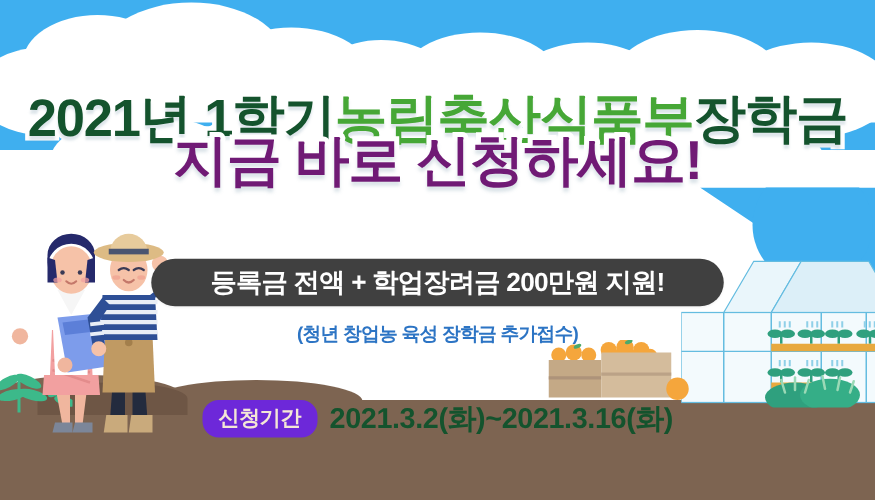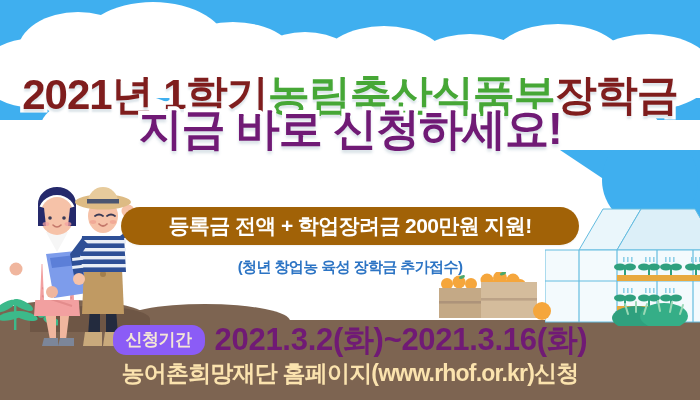--- a/index.html
+++ b/index.html
@@ -33,62 +33,62 @@
     position:absolute;left:0;right:0;top:30px;text-align:center;
     font-size:42px;font-weight:bold;letter-spacing:-1px;line-height:1;
     white-space:nowrap;z-index:40;
   }
   .headline .seg{
     display:inline-block;
     -webkit-text-stroke:7px #ffffff;
     paint-order:stroke fill;
     text-shadow:0 3px 2px rgba(120,150,170,.25);
   }
-  .h-blue{color:#7f1d1d;}
+  .h-blue{color:#14532d;}
   .h-green{color:#46A736;margin-top:44px;}
 
   .subline{
     position:absolute;left:0;right:0;top:107px;text-align:center;
     font-size:44px;font-weight:bold;letter-spacing:-1px;line-height:1;
     white-space:nowrap;z-index:40;
   }
   .subline .seg{
     display:inline-block;color:#701a75;
     -webkit-text-stroke:8px #ffffff;
     paint-order:stroke fill;
     text-shadow:0 3px 3px rgba(120,150,170,.28);
   }
 
   
   .pill-blue{
     position:absolute;left:121px;top:207px;width:458px;height:38px;
-    background:#a16207;border-radius:19px;z-index:40;
+    background:#404040;border-radius:19px;z-index:40;
     display:flex;align-items:center;justify-content:center;
     box-shadow:0 1px 2px rgba(0,0,0,.06);
   }
   .pill-blue span{
     color:#ffffff;font-size:21px;font-weight:bold;letter-spacing:-.6px;white-space:nowrap;
   }
 
   .paren-line{
     position:absolute;left:0;right:0;top:258px;text-align:center;z-index:40;
     color:#2C74C4;font-size:15px;font-weight:bold;letter-spacing:-.6px;white-space:nowrap;
   }
 
   
   .period-row{
     position:absolute;left:0;right:0;top:319px;z-index:45;
     display:flex;align-items:center;justify-content:center;gap:10px;
   }
   .badge-period{
-    background:#8b5cf6;border-radius:13px;padding:3px 13px 4px;
+    background:#6d28d9;border-radius:13px;padding:3px 13px 4px;
     color:#F4E6D6;font-size:17px;font-weight:bold;letter-spacing:-.5px;white-space:nowrap;
   }
   .period-text{
-    color:#701a75;font-size:31px;font-weight:bold;letter-spacing:-.3px;white-space:nowrap;
+    color:#14532d;font-size:23px;font-weight:bold;letter-spacing:-.3px;white-space:nowrap;
   }
   .site-line{
     position:absolute;left:0;right:0;top:358px;text-align:center;z-index:45;
     color:#FBE3AE;font-size:23px;font-weight:bold;letter-spacing:-.8px;white-space:nowrap;
   }
 
   
   .people{position:absolute;left:0;top:180px;width:150px;height:175px;z-index:30;}
 
   
@@ -367,15 +367,14 @@
     <span>등록금 전액 + 학업장려금 200만원 지원!</span>
   </div>
 
   <div class="paren-line">(청년 창업농 육성 장학금 추가접수)</div>
 
   <div class="period-row">
     <span class="badge-period">신청기간</span>
     <span class="period-text">2021.3.2(화)~2021.3.16(화)</span>
   </div>
 
-  <div class="site-line">농어촌희망재단 홈페이지(www.rhof.or.kr)신청</div>
 
 </div>
 
 </body></html>

